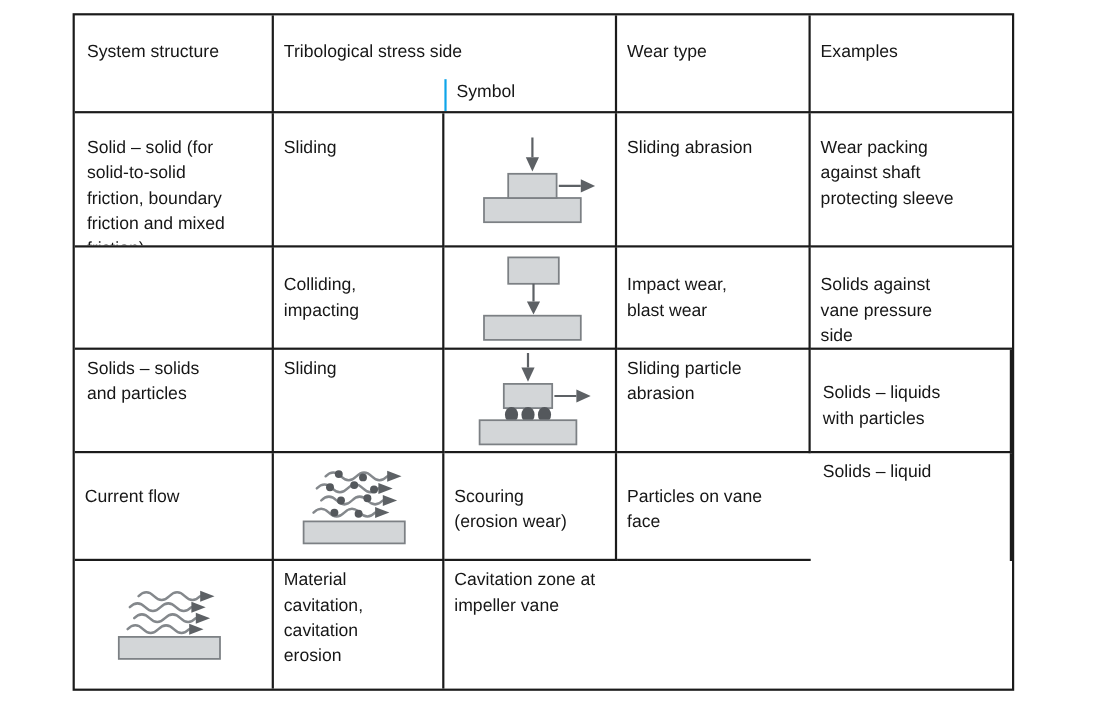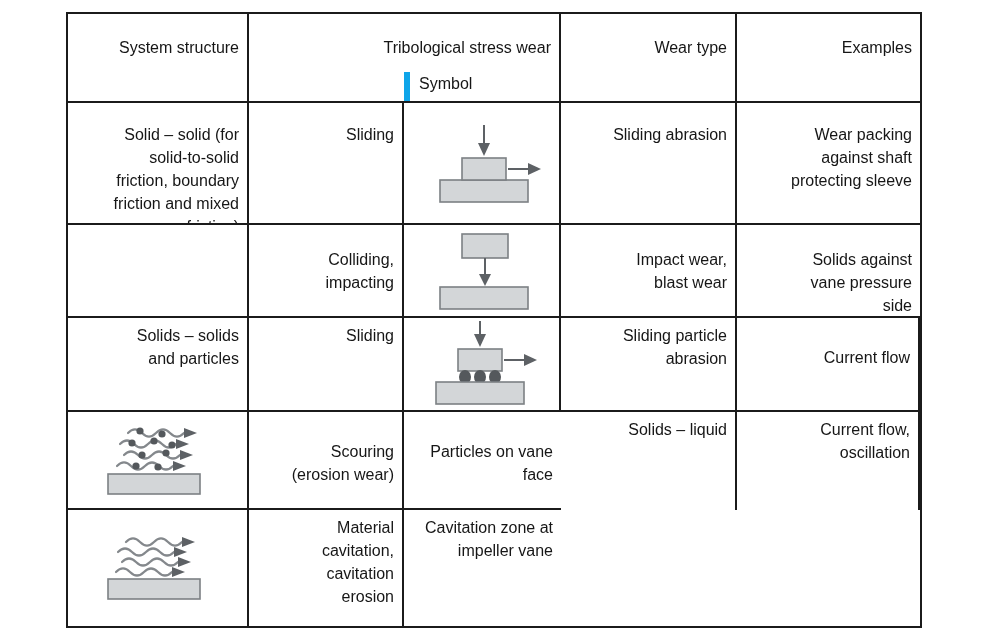--- a/index.html
+++ b/index.html
@@ -23,27 +23,27 @@
     border-right:2px solid #1b1b1b;
     border-bottom:2px solid #1b1b1b;
     font-size:16px;
     line-height:23px;
     padding:6px 8px 2px 9px;
     overflow:hidden;
   }
   .c1 { padding-left:11px; }
   .last-col { border-right:none; }
   .last-row { border-bottom:none; }
-  .txt { white-space:pre-line; display:block;text-align:right; }
+  .txt { white-space:pre-line; display:block; }
   .hdr { padding-top:22px; }
   .merged { grid-column: span 2; position:relative; }
   .symbol-sub {
     position:absolute; left:155px; bottom:0;
     height:29px;
-    border-left:6px solid #0ea5e9;
+    border-left:2px solid #0ea5e9;
     padding-left:9px;
     line-height:24px;
   }
   .sym {
     display:flex; align-items:center; justify-content:center;
     padding:0;
   }
   .pt1 { padding-top:20px; }
   .pt2 { padding-top:23px; }
   .pt3 { padding-top:6px; }
@@ -58,21 +58,21 @@
 </style>
 </head>
 <body>
 
 <div class="tbl">
 
   <div class="cell hdr c1">
     <span class="txt">System structure</span>
   </div>
   <div class="cell hdr merged">
-    <span class="txt">Tribological stress wear</span>
+    <span class="txt">Tribological stress side</span>
     <div class="symbol-sub">
       <span>Symbol</span>
     </div>
   </div>
   <div class="cell hdr">
     <span class="txt">Wear type</span>
   </div>
   <div class="cell hdr last-col">
     <span class="txt">Examples</span>
   </div>
@@ -149,20 +149,24 @@
       <rect class="sr" x="18" y="62" width="88" height="22"></rect>
       <line class="sa" x1="86" y1="40" x2="106" y2="40"></line>
       <polygon class="sp" points="106,34 106,46 119,40"></polygon>
     </svg>
   </div>
   <div class="cell pt3">
     <span class="txt">Sliding particle
 abrasion</span>
   </div>
 
+  <div class="cell c1 pt4">
+    <span class="txt">Solids – liquids
+with particles</span>
+  </div>
   <div class="cell pt4">
     <span class="txt">Current flow</span>
   </div>
   <div class="cell sym">
     <svg width="112" height="72" viewBox="0 0 112 72">
       <path class="wave" d="M26,9 q7,-7 14,0 t14,0 t14,0 t14,0"></path>
       <polygon class="sp" points="82,4 82,14 95,9"></polygon>
       <path class="wave" d="M18,20 q7,-7 14,0 t14,0 t14,0 t14,0"></path>
       <polygon class="sp" points="74,15 74,25 87,20"></polygon>
       <path class="wave" d="M22,31 q7,-7 14,0 t14,0 t14,0 t14,0"></path>
@@ -186,24 +190,20 @@
 (erosion wear)</span>
   </div>
   <div class="cell pt4 last-col">
     <span class="txt">Particles on vane
 face</span>
   </div>
 
   <div class="cell c1 pt5 last-row">
     <span class="txt">Solids – liquid</span>
   </div>
-  <div class="cell pt5 last-row">
-    <span class="txt">Current flow,
-oscillation</span>
-  </div>
   <div class="cell sym last-row">
     <svg width="112" height="66" viewBox="0 0 112 66">
       <path class="wave" d="M24,7 q7,-7 14,0 t14,0 t14,0 t14,0"></path>
       <polygon class="sp" points="80,2 80,12 93,7"></polygon>
       <path class="wave" d="M16,17 q7,-7 14,0 t14,0 t14,0 t14,0"></path>
       <polygon class="sp" points="72,12 72,22 85,17"></polygon>
       <path class="wave" d="M20,27 q7,-7 14,0 t14,0 t14,0 t14,0"></path>
       <polygon class="sp" points="76,22 76,32 89,27"></polygon>
       <path class="wave" d="M14,37 q7,-7 14,0 t14,0 t14,0 t14,0"></path>
       <polygon class="sp" points="70,32 70,42 83,37"></polygon>

